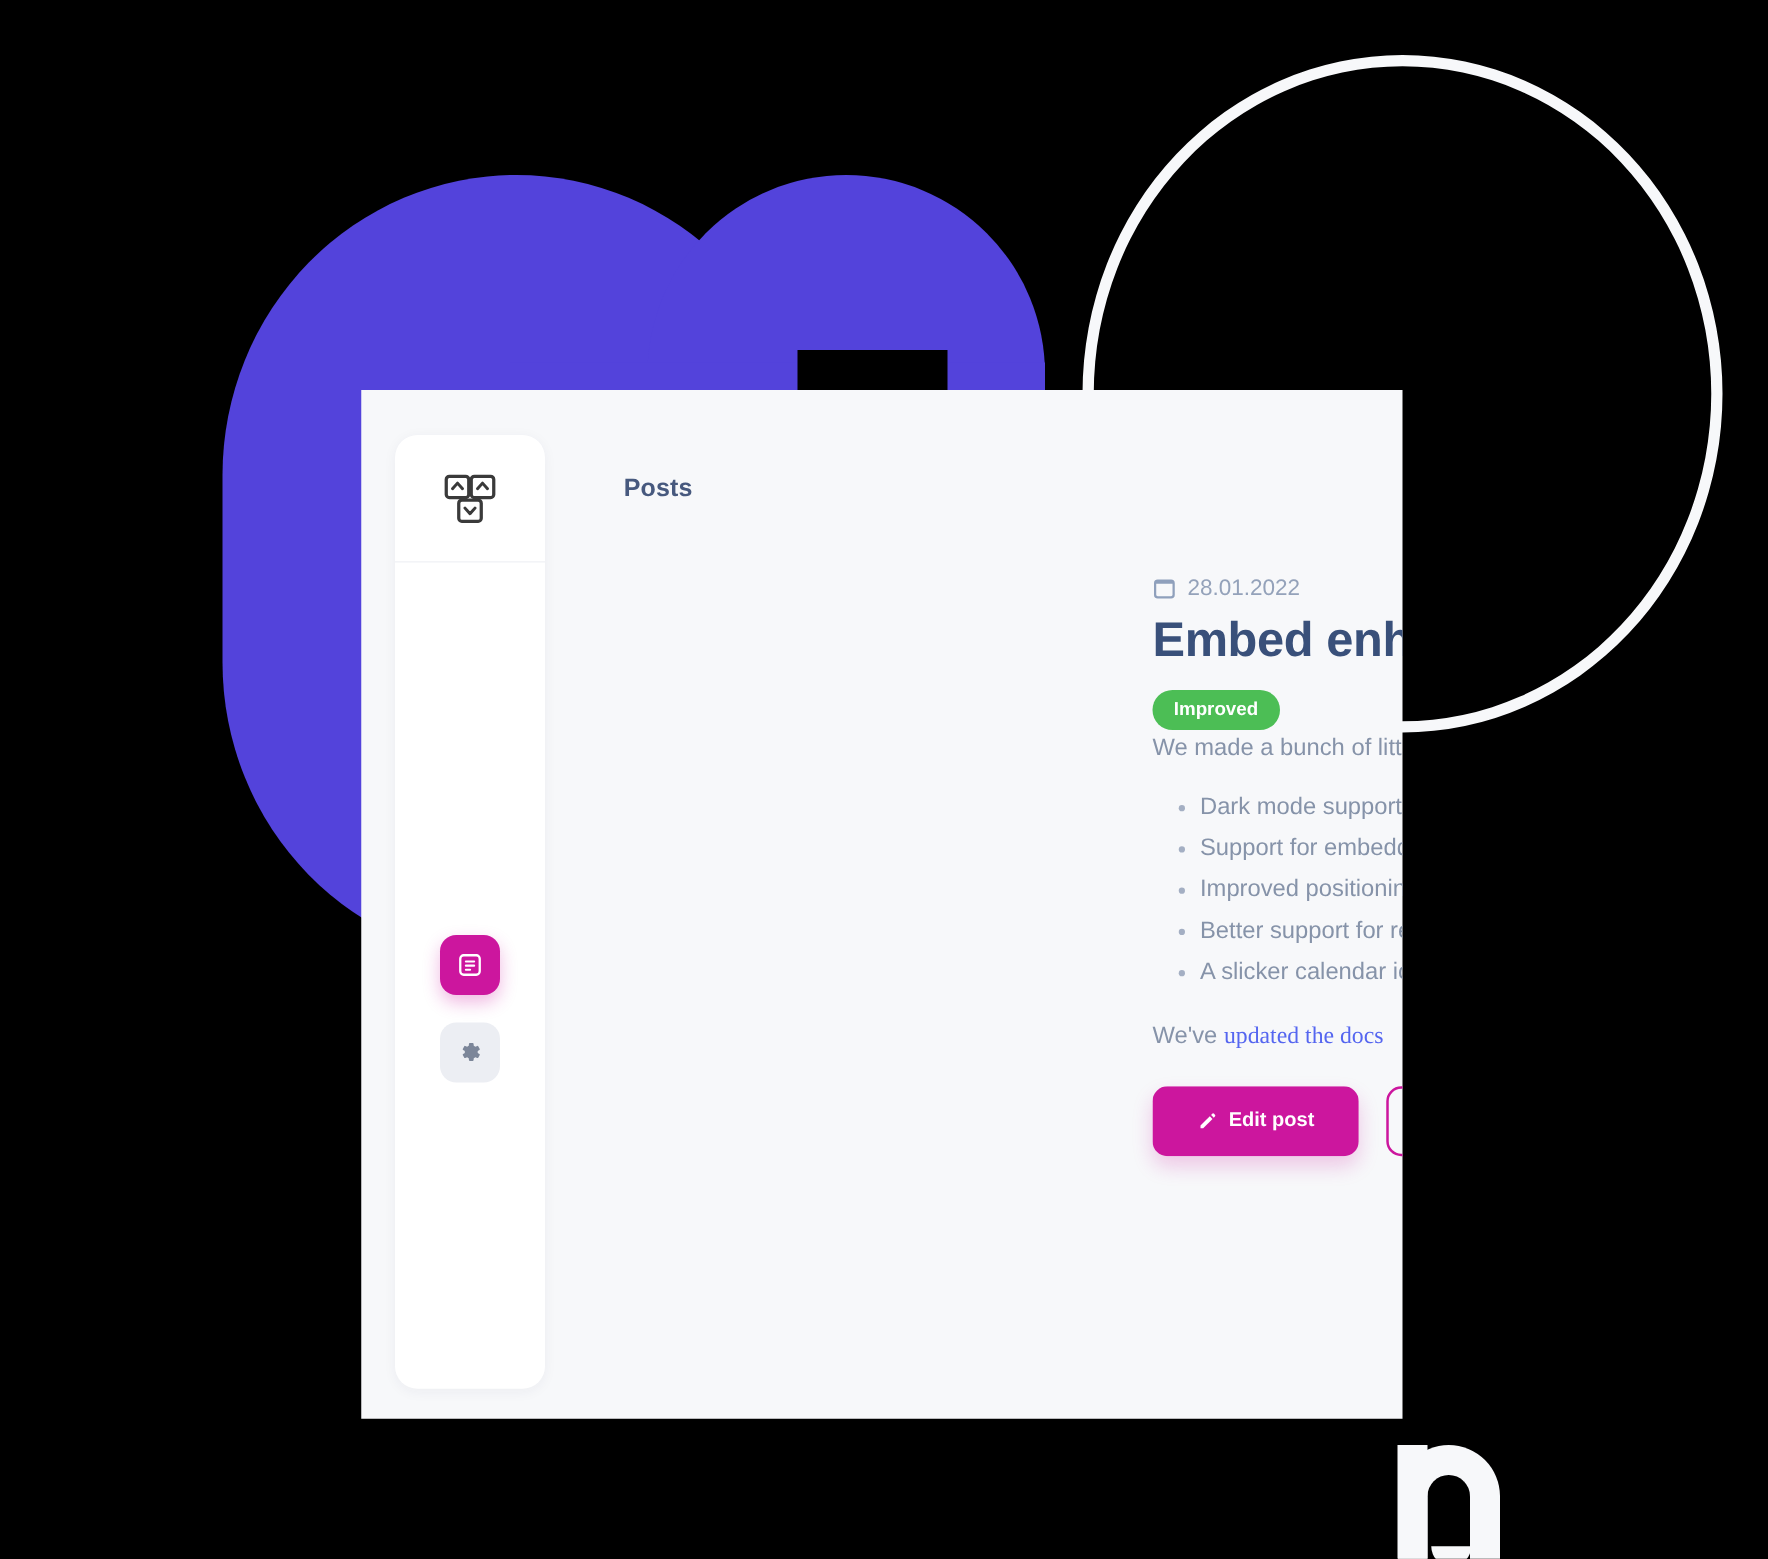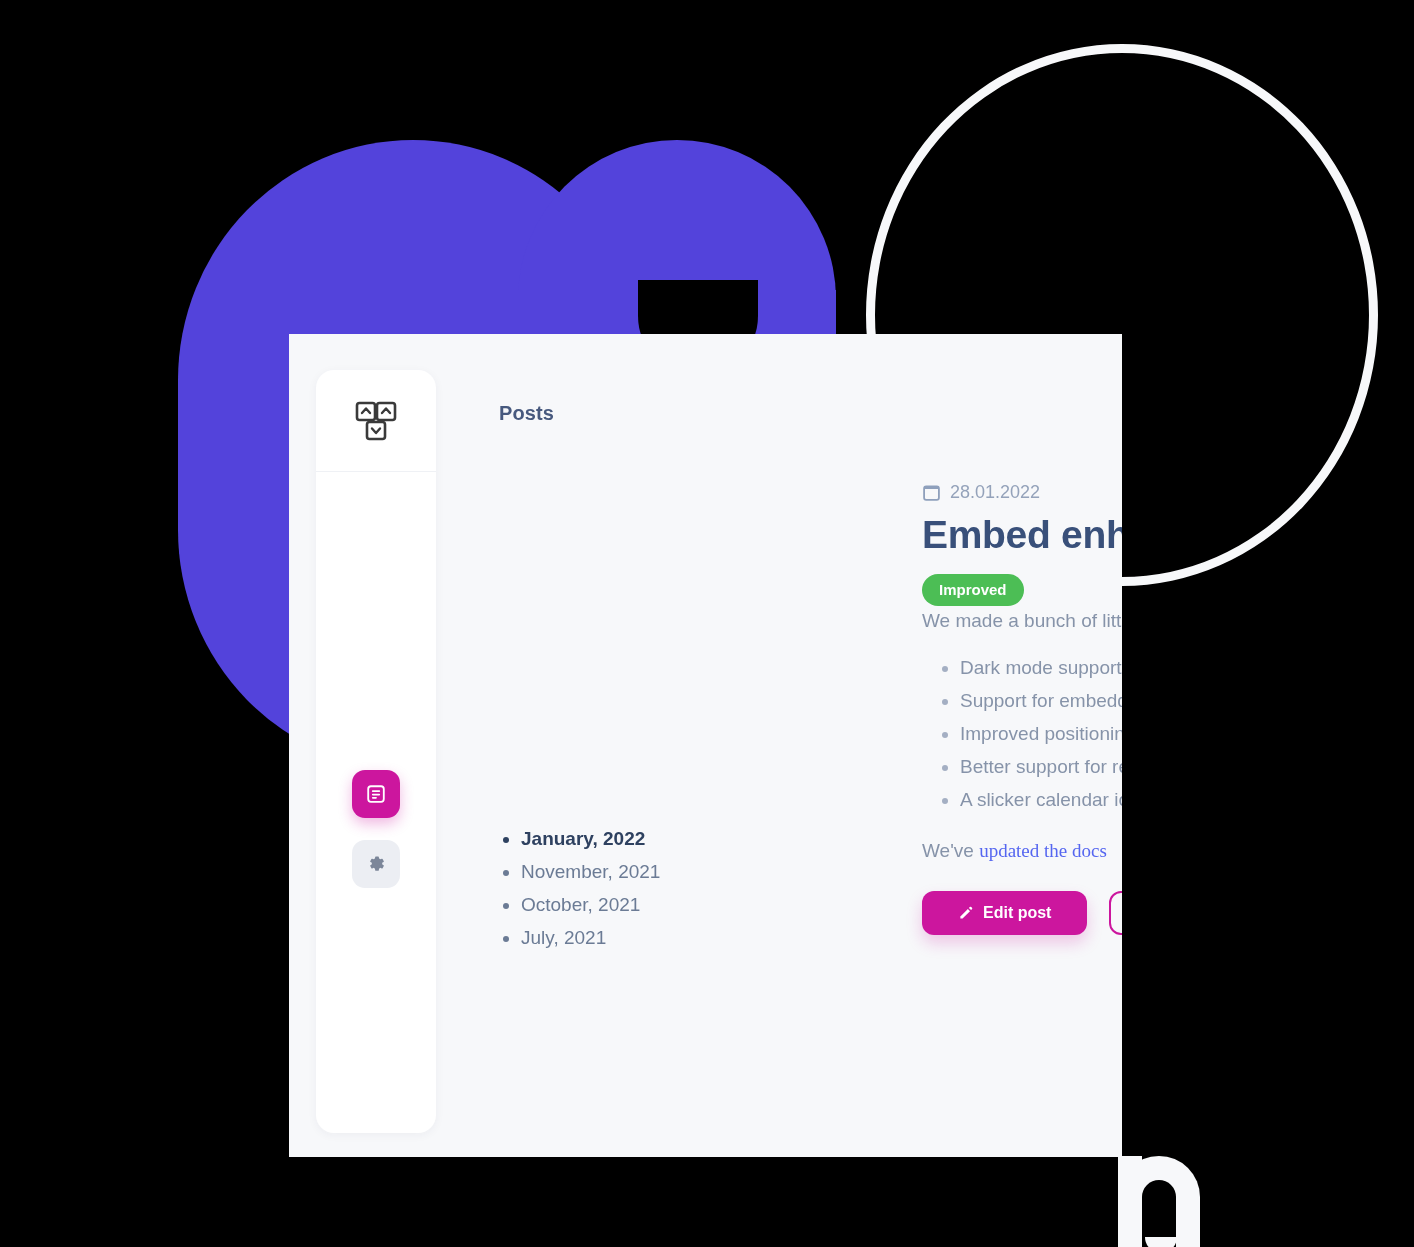--- a/index.html
+++ b/index.html
@@ -110,21 +110,21 @@
     left: 27px; top: 93px;
     width: 32px; height: 16px;
     background: #F7F8FA;
     border-radius: 0 0 16px 16px;
   }
 
   
   .app-card {
     position: absolute;
     left: 289px;
-    top: 334px;
+    top: 312px;
     width: 833px;
     height: 823px;
     background: #F7F8FA;
     overflow: hidden;
   }
 
   
   .sidebar {
     position: absolute;
     left: 27px;
@@ -293,21 +293,21 @@
 
   .post-actions {
     display: flex;
     gap: 22px;
   }
   .btn {
     display: inline-flex;
     align-items: center;
     justify-content: center;
     gap: 9px;
-    height: 44px;
+    height: 56px;
     border-radius: 12px;
     font-size: 16px;
     font-weight: 700;
     cursor: pointer;
     border: 2px solid transparent;
     white-space: nowrap;
   }
   .btn svg { display: block; }
   .btn-primary {
     background: #CC169E;
@@ -369,26 +369,20 @@
             <path fill="#7C8699" d="M20.2 13.3l-1.5-.9c.1-.5.1-1.1 0-1.7l1.5-.9a.7.7 0 0 0 .3-.9l-1.3-2.3a.7.7 0 0 0-.9-.3l-1.6.6c-.4-.4-.9-.7-1.4-.9l-.2-1.7a.7.7 0 0 0-.7-.6h-2.6a.7.7 0 0 0-.7.6l-.2 1.7c-.5.2-1 .5-1.4.9l-1.6-.6a.7.7 0 0 0-.9.3L5.7 8.9a.7.7 0 0 0 .3.9l1.5.9c-.1.6-.1 1.2 0 1.7l-1.5.9a.7.7 0 0 0-.3.9l1.3 2.3a.7.7 0 0 0 .9.3l1.6-.6c.4.4.9.7 1.4.9l.2 1.7c.1.4.4.6.7.6h2.6c.3 0 .6-.2.7-.6l.2-1.7c.5-.2 1-.5 1.4-.9l1.6.6c.3.1.7 0 .9-.3l1.3-2.3a.7.7 0 0 0-.3-.9z"></path>
           </svg>
         </button>
       </nav>
     </aside>
 
     <section class="main">
 
       <h1 class="page-title">Posts</h1>
 
-      <ul class="month-list">
-        <li class="current">January, 2022</li>
-        <li>November, 2021</li>
-        <li>October, 2021</li>
-        <li>July, 2021</li>
-      </ul>
 
       <article class="post">
 
         <div class="post-date">
           <svg width="19" height="19" viewBox="0 0 20 20">
             <rect x="2.2" y="3.6" width="15.6" height="14.2" rx="2.2" fill="none" stroke="#8FA0BC" stroke-width="1.9"></rect>
             <path d="M3.6 3.4h12.8a1.4 1.4 0 0 1 1.4 1.4v1.6H2.2V4.8A1.4 1.4 0 0 1 3.6 3.4z" fill="#8FA0BC"></path>
           </svg>
           <span>28.01.2022</span>
         </div>

